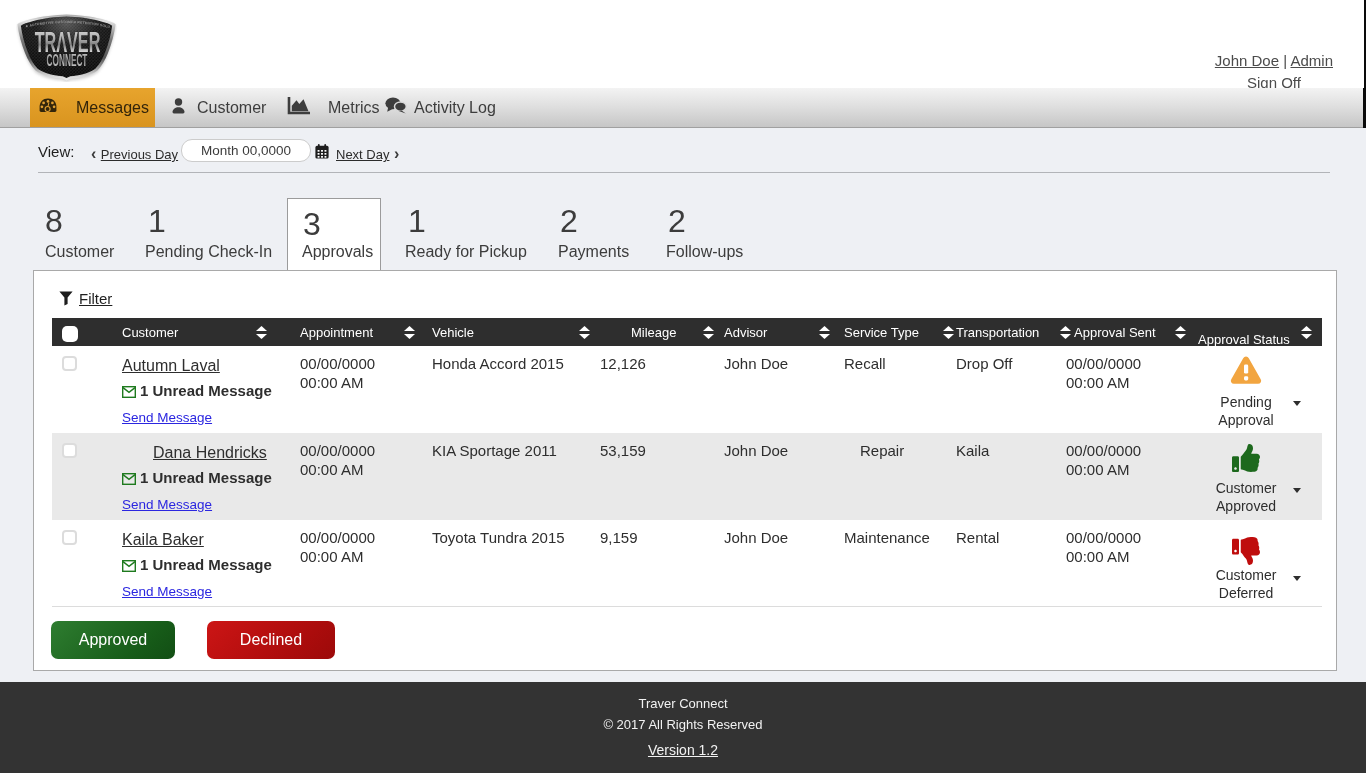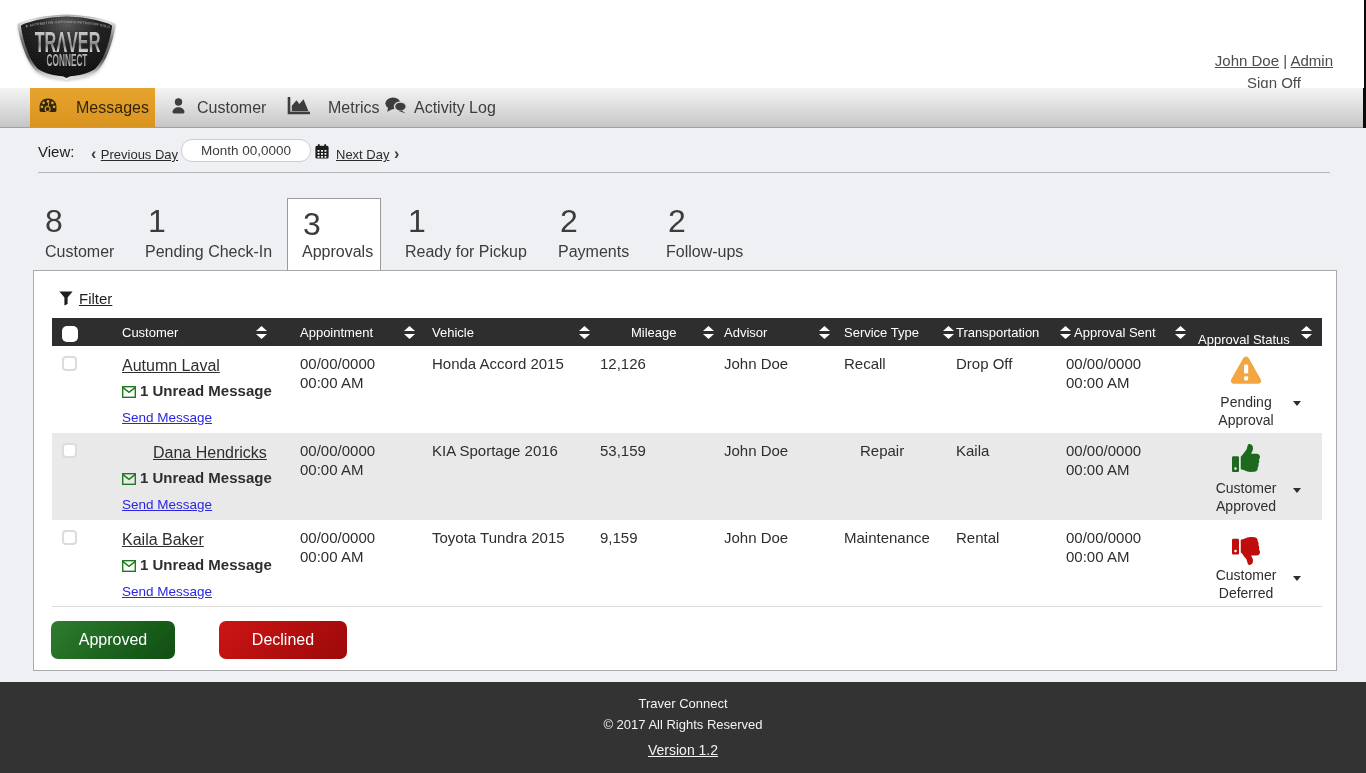--- a/index.html
+++ b/index.html
@@ -53,21 +53,21 @@
 .cbh { position:absolute; left:10px; top:8px; width:16px; height:16px; background:#fff; border-radius:5px; }
 .name a { font-size:16px; color:#2e2e2e; text-decoration:underline; }
 .unread { font-weight:bold; font-size:15px; color:#2b2b2b; }
 .send a { font-size:13.5px; color:#2b26e0; text-decoration:underline; }
 .status { position:absolute; text-align:center; font-size:14px; color:#2e2e2e; line-height:18px; }
 .caret { position:absolute; width:0; height:0; border-left:4px solid transparent; border-right:4px solid transparent; border-top:5px solid #2e2e2e; }
 
 
 .btn { position:absolute; top:350px; height:38px; border-radius:7px; color:#fff; font-size:16px; text-align:center; line-height:38px; }
 #btn-ok { left:17px; width:124px; background:linear-gradient(135deg,#2e7d30,#175c19 70%,#124e14); }
-#btn-no { left:185px; width:128px; background:linear-gradient(135deg,#cc1515,#ab0c0c 70%,#9c0a0a); }
+#btn-no { left:173px; width:128px; background:linear-gradient(135deg,#cc1515,#ab0c0c 70%,#9c0a0a); }
 
 
 #footer { position:absolute; left:0; top:682px; width:1366px; height:91px; background:#333333; color:#f2f2f2; text-align:center; font-size:13px; }
 #footer a { color:#f2f2f2; text-decoration:underline; font-size:14px; }
 </style>
 </head>
 <body>
 <div id="app">
   <div id="hdr">
     <div id="logo" class="abs" style="left:16px; top:12px;"><svg width="101" height="70" viewBox="0 0 101 70">
@@ -286,21 +286,21 @@
       </div>
       <div class="row" style="top:162px; height:87px; background:#e9e9e9;">
         <div class="cb" style="left:10px; top:10px;"></div>
         <div class="cell name" style="left:66px; top:10px;margin-left:35px;"><a href="#">Dana Hendricks</a></div>
         <div class="cell unread" style="left:70px; top:35px;"><span style="vertical-align:-2px; margin-right:4px;"><svg width="14" height="12" viewBox="0 0 14 12">
               <rect x="0.7" y="0.7" width="12.6" height="10.6" fill="none" stroke="#1e7a1e" stroke-width="1.4"></rect>
               <polyline points="1,1.6 7,6.4 13,1.6" fill="none" stroke="#1e7a1e" stroke-width="1.4"></polyline>
             </svg></span>1 Unread Message</div>
         <div class="cell send" style="left:70px; top:61px;"><a href="#">Send Message</a></div>
         <div class="cell" style="left:248px; top:8px;">00/00/0000<br>00:00 AM</div>
-        <div class="cell" style="left:380px; top:8px;">KIA Sportage 2016</div>
+        <div class="cell" style="left:380px; top:8px;">KIA Sportage 2011</div>
         <div class="cell" style="left:548px; top:8px;">53,159</div>
         <div class="cell" style="left:672px; top:8px;">John Doe</div>
         <div class="cell" style="left:792px; top:8px;margin-left:16px;">Repair</div>
         <div class="cell" style="left:904px; top:8px;">Kaila</div>
         <div class="cell" style="left:1014px; top:8px;">00/00/0000<br>00:00 AM</div>
         <div class="status" style="left:1129px; top:11px; width:130px;"><svg width="28" height="28" viewBox="0 0 512 512">
             <path fill="#1d691d" d="M104 224H24c-13.255 0-24 10.745-24 24v240c0 13.255 10.745 24 24 24h80c13.255 0 24-10.745 24-24V248c0-13.255-10.745-24-24-24zM64 472c-13.255 0-24-10.745-24-24s10.745-24 24-24 24 10.745 24 24-10.745 24-24 24zM384 81.452c0 42.416-25.97 66.208-33.277 94.548h101.723c33.397 0 59.397 27.749 59.553 58.098.084 17.938-7.546 37.249-19.439 49.197l-.11.11c9.836 23.337 8.237 56.037-9.308 79.469 8.681 25.895-.069 57.704-16.382 74.757 4.298 17.598 2.244 32.575-6.148 44.632C440.202 511.587 389.616 512 346.839 512l-2.845-.001c-48.287-.017-87.806-17.598-119.56-31.725-15.957-7.099-36.821-15.887-52.651-16.178-6.54-.12-11.783-5.457-11.783-11.998v-213.77c0-3.2 1.282-6.271 3.558-8.521 39.614-39.144 56.648-80.587 89.117-113.111 14.804-14.832 20.188-37.236 25.393-58.902C282.515 39.293 291.817 0 312 0c24 0 72 8 72 81.452z"></path>
           </svg><div style="margin-top:3px;">Customer<br>Approved</div></div>
         <div class="caret" style="left:1241px; top:55px;"></div>
       </div>

